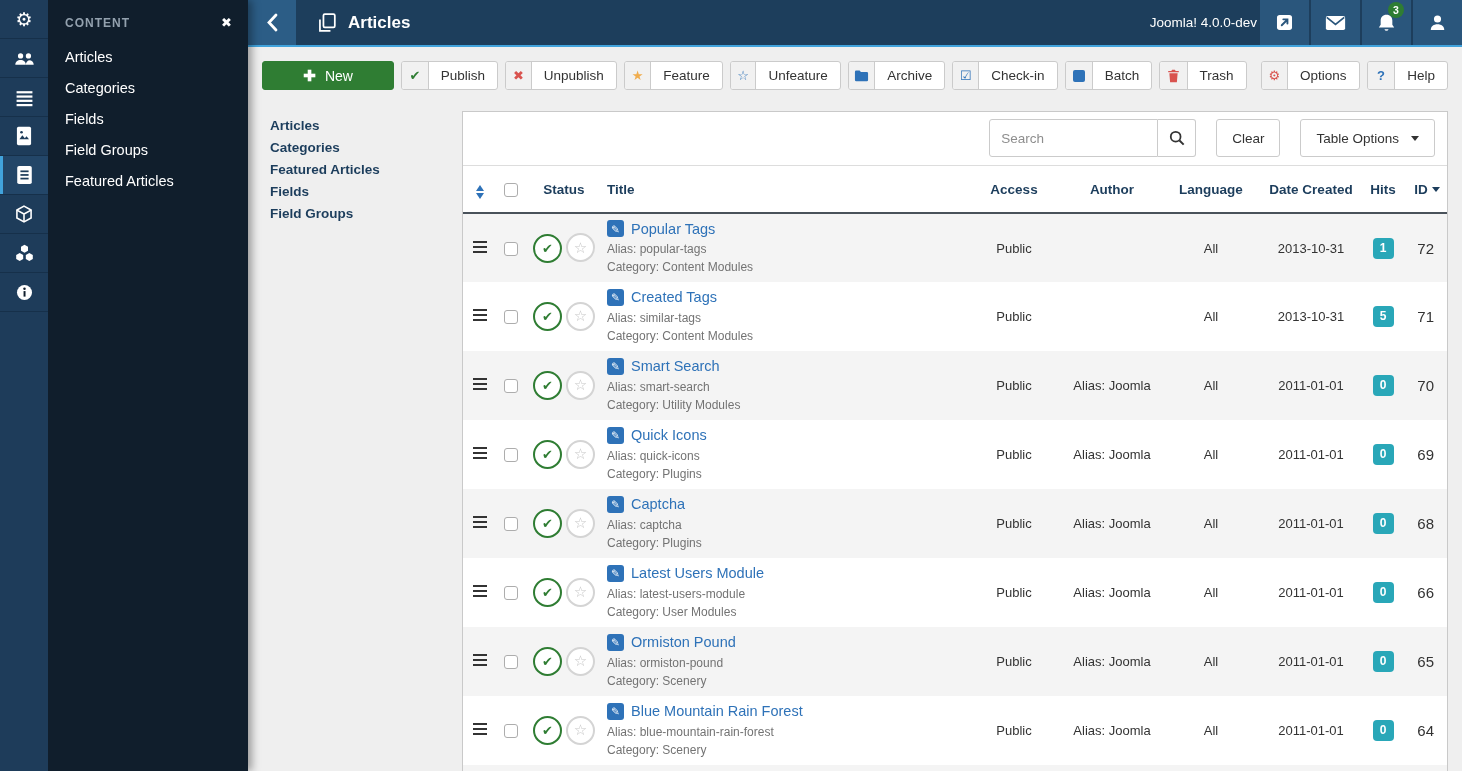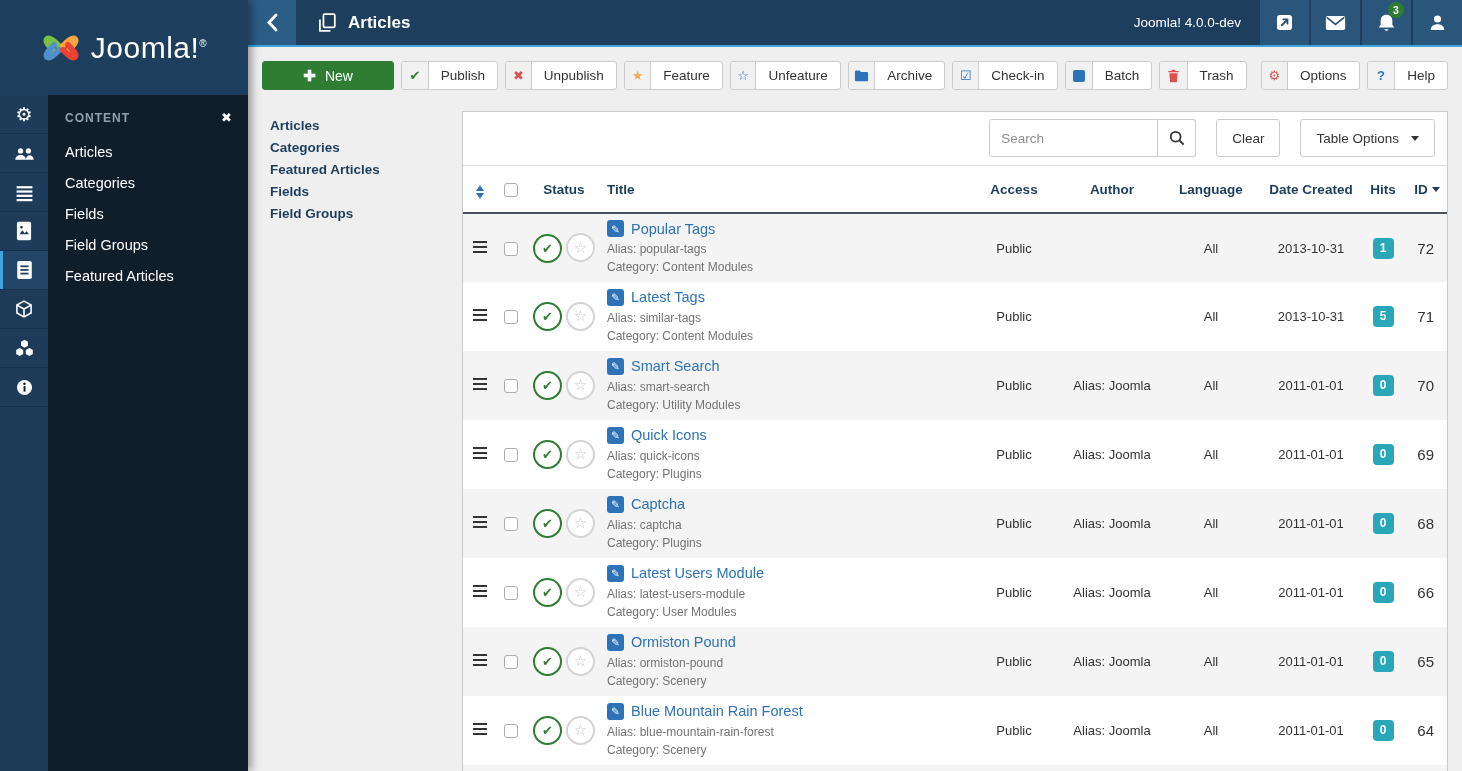--- a/index.html
+++ b/index.html
@@ -25,21 +25,21 @@
   .panel-menu { list-style:none; }
   .panel-menu li { color:#fff; font-size:14.5px; line-height:31px; cursor:pointer; }
 
   
   .main { flex:1; display:flex; flex-direction:column; min-width:0; }
 
   .topbar { height:47px; background:#1d3e5c; border-bottom:2px solid #41a3dc; display:flex; align-items:stretch; color:#fff; flex:0 0 47px; }
   .back-btn { width:48px; background:#2c5d86; border:none; display:flex; align-items:center; justify-content:center; cursor:pointer; }
   .title-wrap { display:flex; align-items:center; gap:11px; margin-left:20px; }
   .page-title { font-size:17px; font-weight:bold; }
-  .version { margin-left:auto; align-self:center; font-size:13.5px; margin-right:17px; }
+  .version { margin-left:auto; align-self:center; font-size:13.5px; margin-right:1px; }
   .tb-iconbtn { width:49px; background:#2a567c; border:none; margin-left:2px; display:flex; align-items:center; justify-content:center; position:relative; cursor:pointer; }
   .notif-badge { position:absolute; top:2px; right:7px; width:16px; height:16px; border-radius:50%; background:#2f7d33; color:#fff; font-size:10.5px; font-weight:bold; display:flex; align-items:center; justify-content:center; }
 
   
   .toolbar { display:flex; align-items:flex-start; gap:7px; padding:14px 14px 13px 14px; flex:0 0 auto; }
   .btn { display:inline-flex; align-items:center; height:29px; background:#fff; border:1px solid #cbcbcb; border-radius:3px; font-size:13.5px; color:#333; cursor:pointer; overflow:hidden; padding:0; font-family:inherit; }
   .btn .ico { width:33px; align-self:stretch; display:flex; align-items:center; justify-content:center; background:#f1f1f1; border-right:1px solid #cbcbcb; font-size:13px; }
   .btn .lbl { padding:0 12px; white-space:nowrap; }
   .btn-new { width:141px; background:#2f7d33; border-color:#2f7d33; color:#fff; justify-content:center; gap:9px; font-size:14px; }
   .btn-new .plus { font-size:15px; font-weight:bold; }
@@ -93,29 +93,20 @@
   .tri.down { border-top:6px solid #2e72b8; }
   .caret { display:inline-block; width:0; height:0; border-left:4px solid transparent; border-right:4px solid transparent; border-top:5px solid #1c3d5c; margin-left:4px; vertical-align:middle; }
   .caret-dark { border-top-color:#333; }
 </style>
 </head>
 <body>
 
 <div class="app">
 
   <aside class="sidebar">
-    <div class="logo">
-      <svg width="40" height="40" viewBox="0 0 40 40">
-        <path d="M18 18 C13 13 8 9 6 11 C4 13 8 18 13 23" stroke="#7ac143" stroke-width="6" fill="none" stroke-linecap="round"></path>
-        <path d="M22 18 C27 13 32 9 34 11 C36 13 32 18 27 23" stroke="#f9a541" stroke-width="6" fill="none" stroke-linecap="round"></path>
-        <path d="M18 22 C13 27 8 31 6 29 C4 27 8 22 13 17" stroke="#5091cd" stroke-width="6" fill="none" stroke-linecap="round"></path>
-        <path d="M22 22 C27 27 32 31 34 29 C36 27 32 22 27 17" stroke="#ee4035" stroke-width="6" fill="none" stroke-linecap="round"></path>
-      </svg>
-      <span class="logo-text"><span>Joomla!</span><sup>®</sup></span>
-    </div>
     <div class="sidebar-body">
       <nav class="rail">
         <div class="rail-btn">
             <span class="gear-glyph">⚙</span>
           </div>
         <div class="rail-btn">
           <svg width="21" height="21" viewBox="0 0 24 24" fill="#fff">
               <circle cx="7.5" cy="9" r="3"></circle>
               <circle cx="16.5" cy="9" r="3"></circle>
               <path d="M1.5 19c0-3.2 2.6-5.2 6-5.2s6 2 6 5.2z"></path>
@@ -364,21 +355,21 @@
               <td><span class="hits-badge">1</span></td>
               <td class="c-id">72</td>
             </tr>
             <tr>
               <td><span class="drag"></span></td>
               <td><input type="checkbox" class="cb" style=""></td>
               <td><span class="circle pub">✔</span><span class="circle feat">☆</span></td>
               <td class="c-title">
                 <div class="t-line">
                     <span class="edit-ic">✎</span>
-                    <a class="t-link">Latest Tags</a>
+                    <a class="t-link">Created Tags</a>
                   </div>
                 <div class="t-sub">Alias: similar-tags</div>
                 <div class="t-sub">Category: Content Modules</div>
               </td>
               <td>Public</td>
               <td></td>
               <td>All</td>
               <td>2013-10-31</td>
               <td><span class="hits-badge">5</span></td>
               <td class="c-id">71</td>

